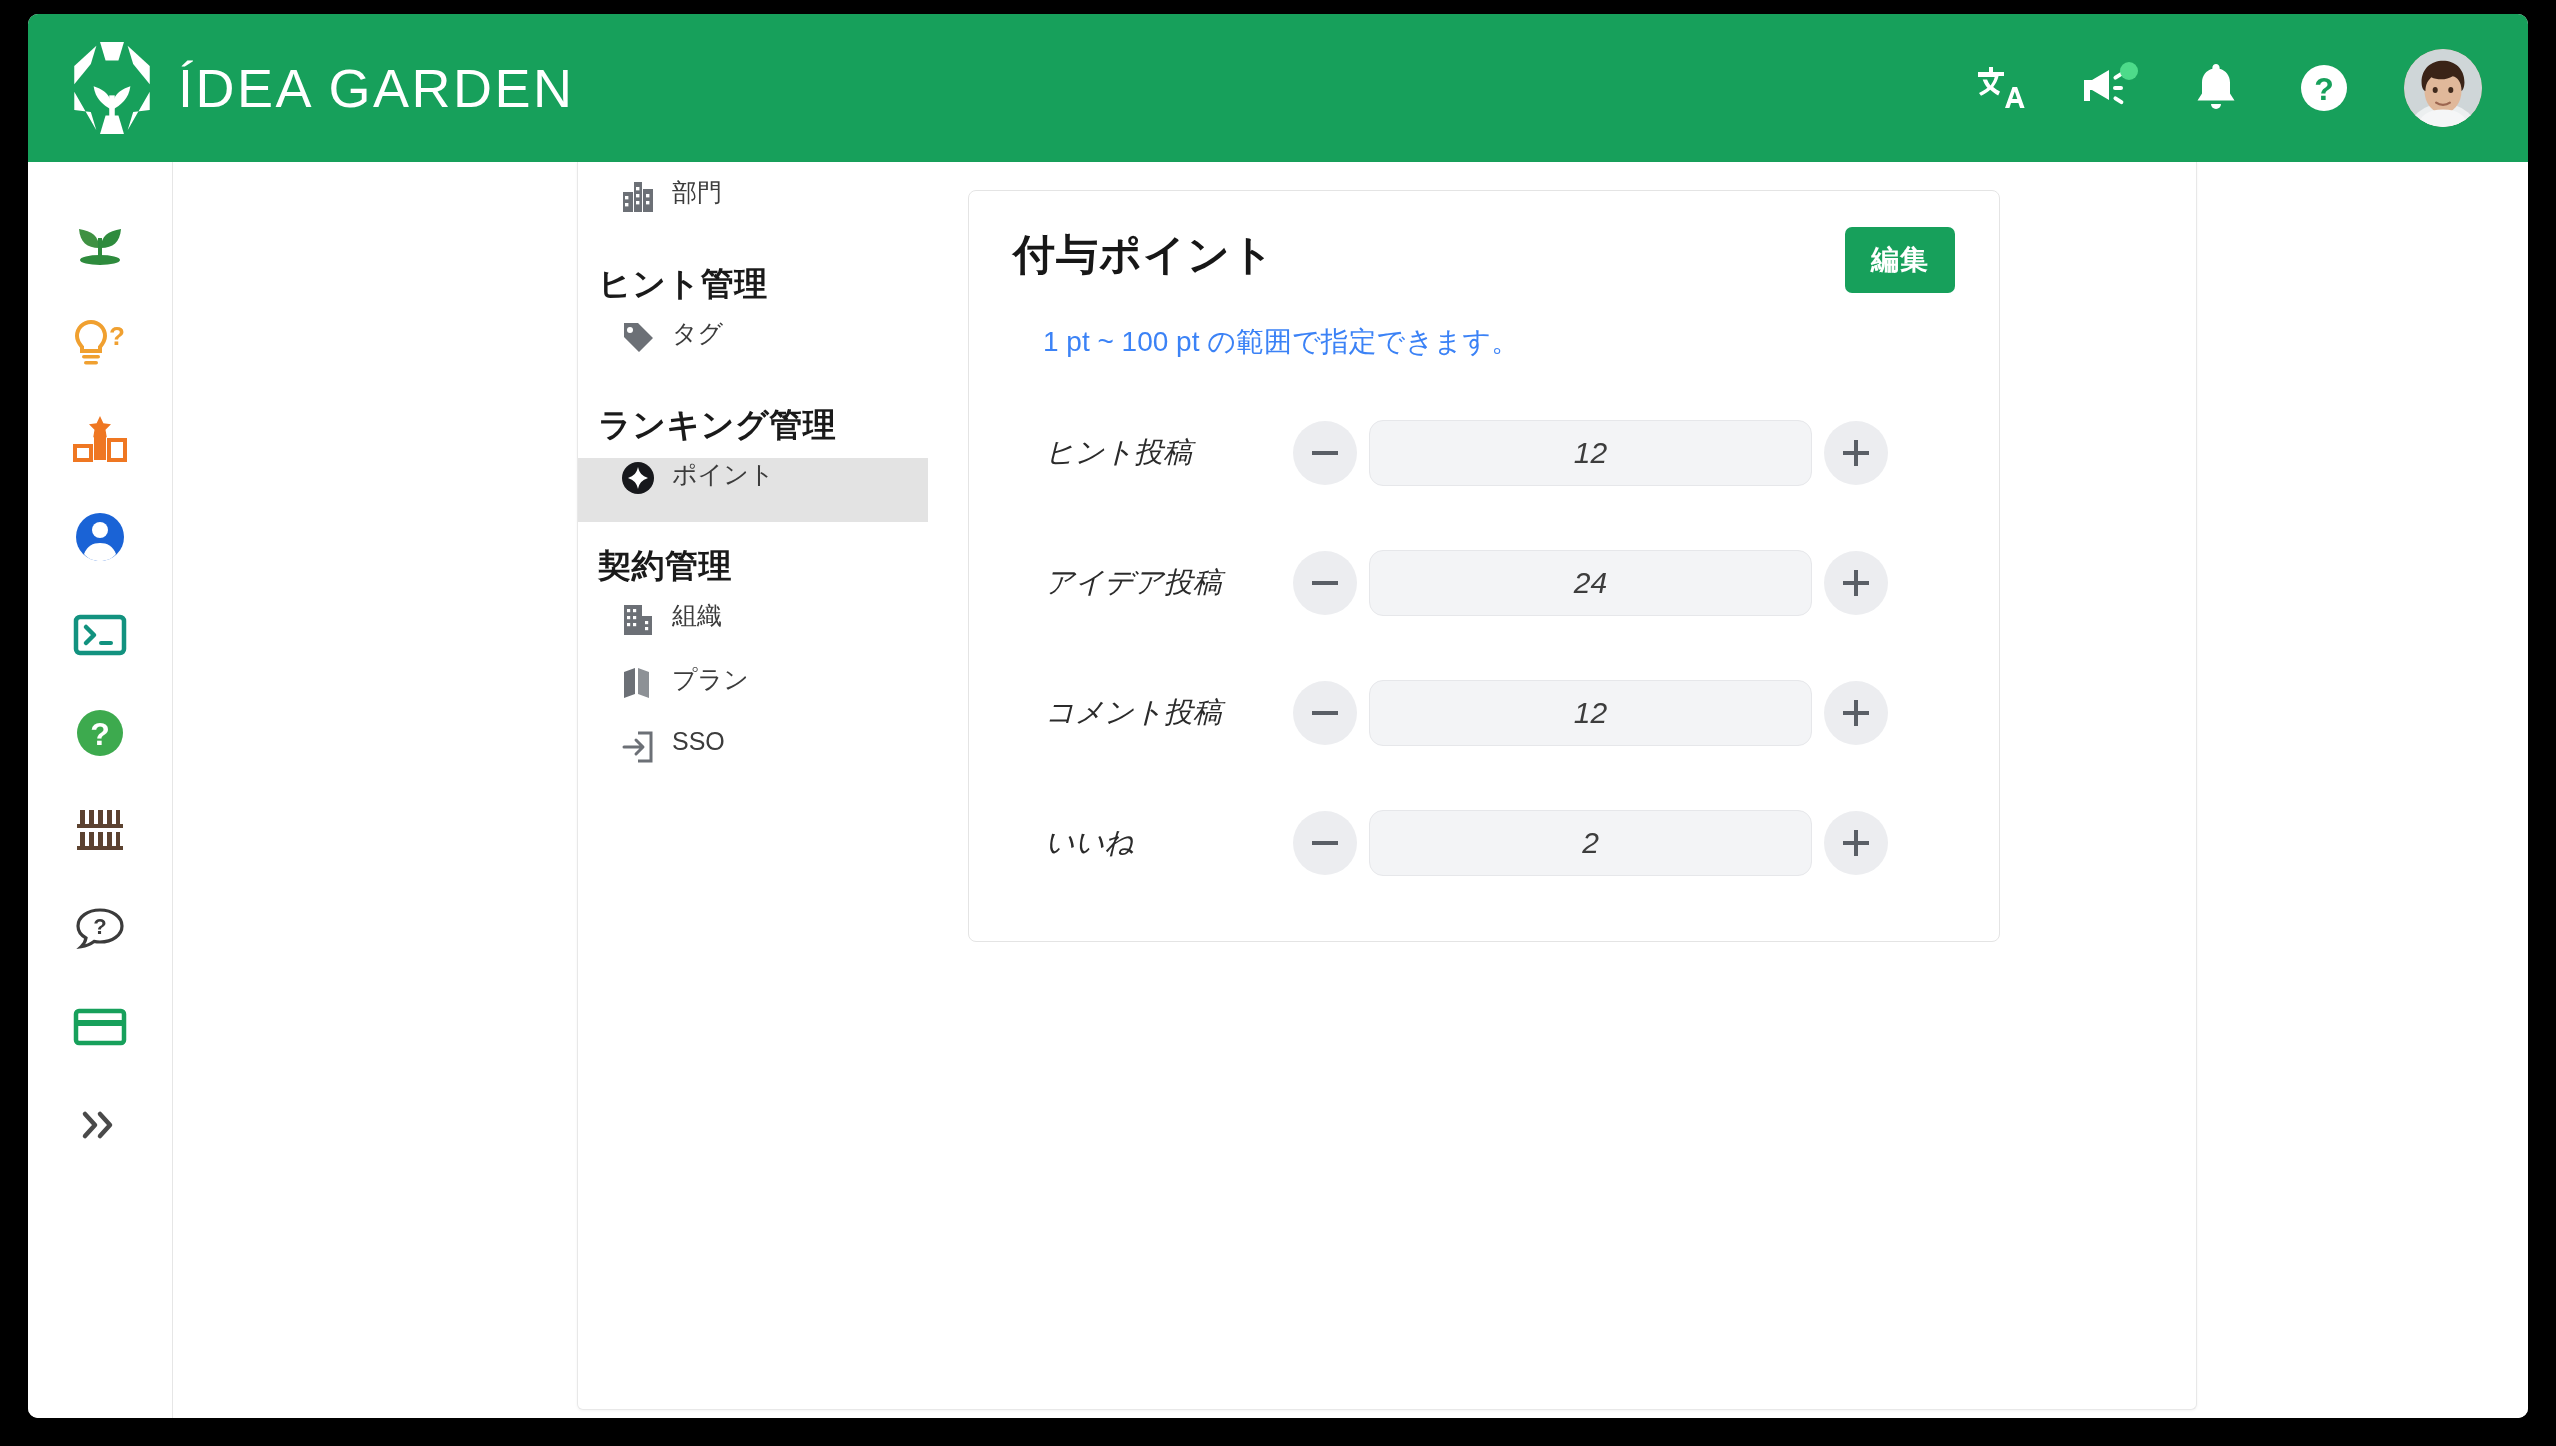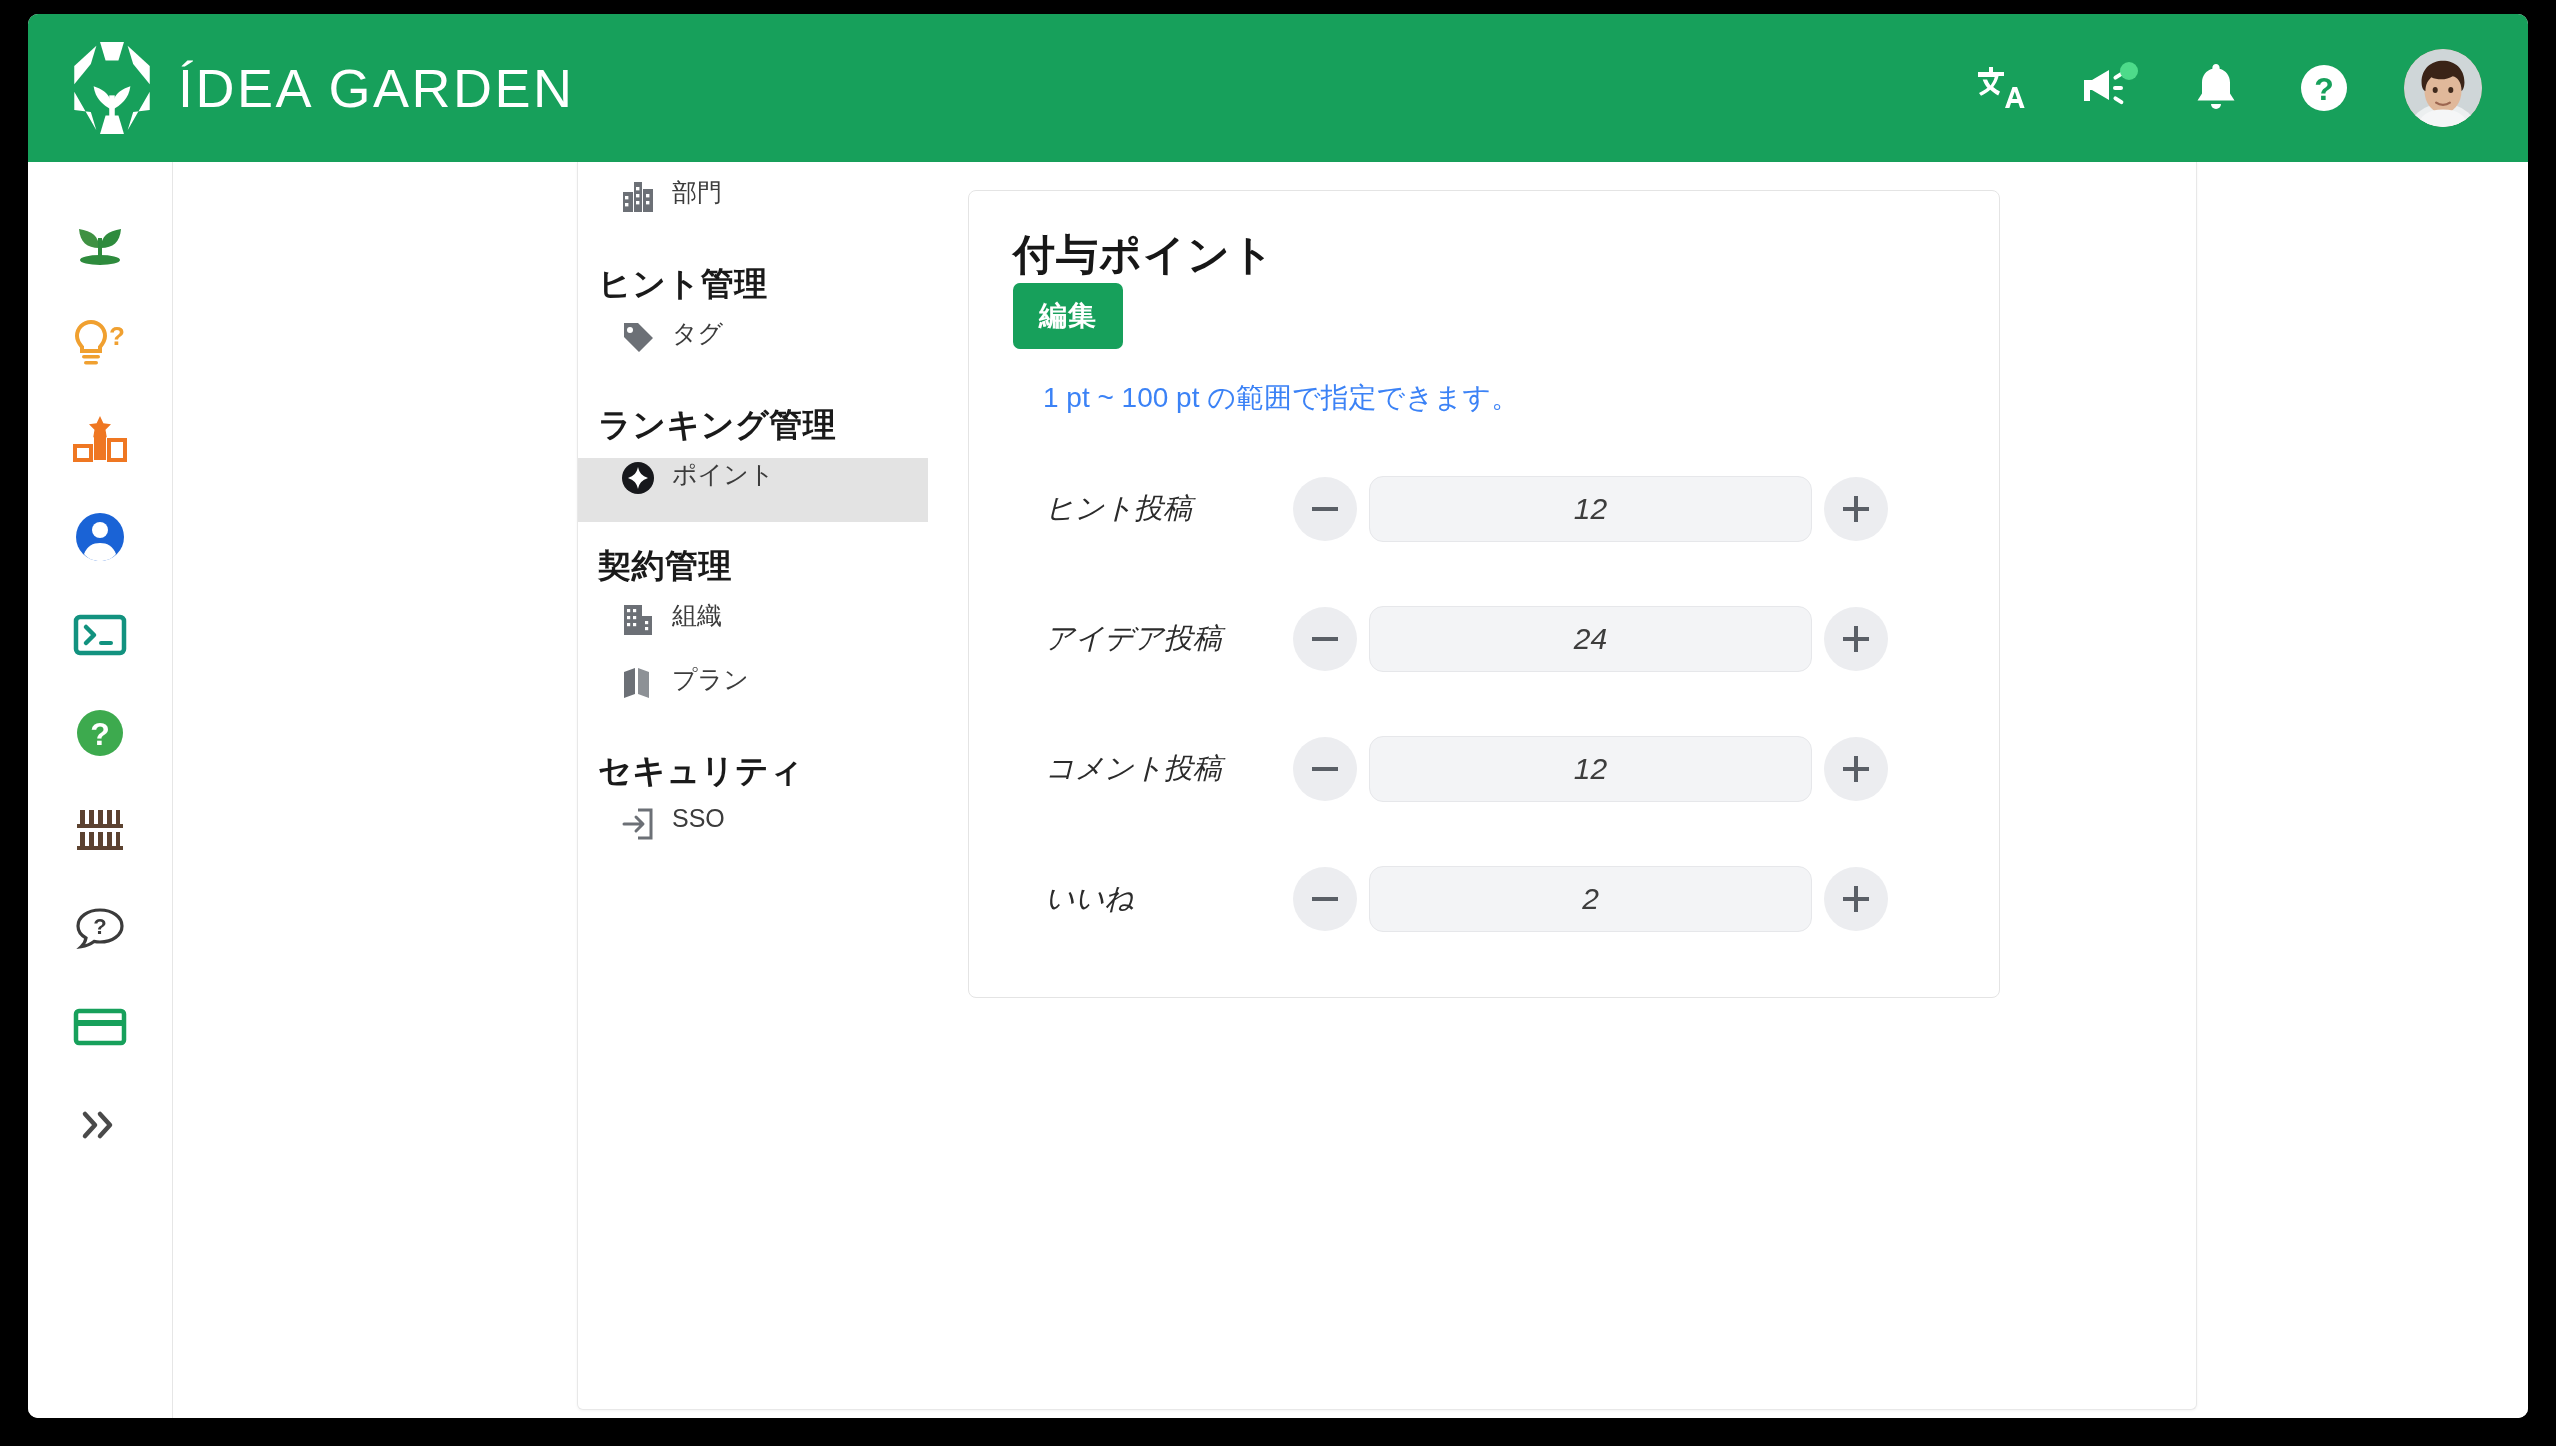--- a/index.html
+++ b/index.html
@@ -122,21 +122,21 @@
   
   .content-col { flex: 1; padding: 28px 0 0 40px; }
   .card {
     width: 1032px;
     border: 1px solid #e4e4e4;
     border-radius: 8px;
     background: #fff;
     padding: 36px 44px 50px 44px;
   }
   .card-head {
-    display: flex; align-items: flex-start; justify-content: space-between; flex-direction: column;
+    display: flex; align-items: flex-start; justify-content: space-between;
   }
   .card-title {
     font-size: 42px; font-weight: bold; color: #171717;
     letter-spacing: 1px;
   }
   .edit-btn {
     background: #17a05b; color: #fff;
     border: none; border-radius: 7px;
     font-size: 28px; font-weight: bold;
     padding: 14px 26px;
@@ -414,21 +414,20 @@
           <div class="nav-item">
             <span class="ni-icon">
               <svg width="34" height="36" viewBox="0 0 34 36">
                 <path d="M3 7l11-4v26L3 33z" fill="#6c7076"></path>
                 <path d="M17 3l11 4v26l-11-4z" fill="#8d9196"></path>
               </svg>
             </span>
             <span>プラン</span>
           </div>
 
-          <div class="nav-group-title">セキュリティ</div>
           <div class="nav-item">
             <span class="ni-icon">
               <svg width="36" height="36" viewBox="0 0 36 36">
                 <path d="M18 4h13v28H18" fill="none" stroke="#6c7076" stroke-width="3"></path>
                 <path d="M4 18h18M16 11l7 7-7 7" fill="none" stroke="#6c7076" stroke-width="3" stroke-linecap="round" stroke-linejoin="round"></path>
               </svg>
             </span>
             <span>SSO</span>
           </div>
         </div>

